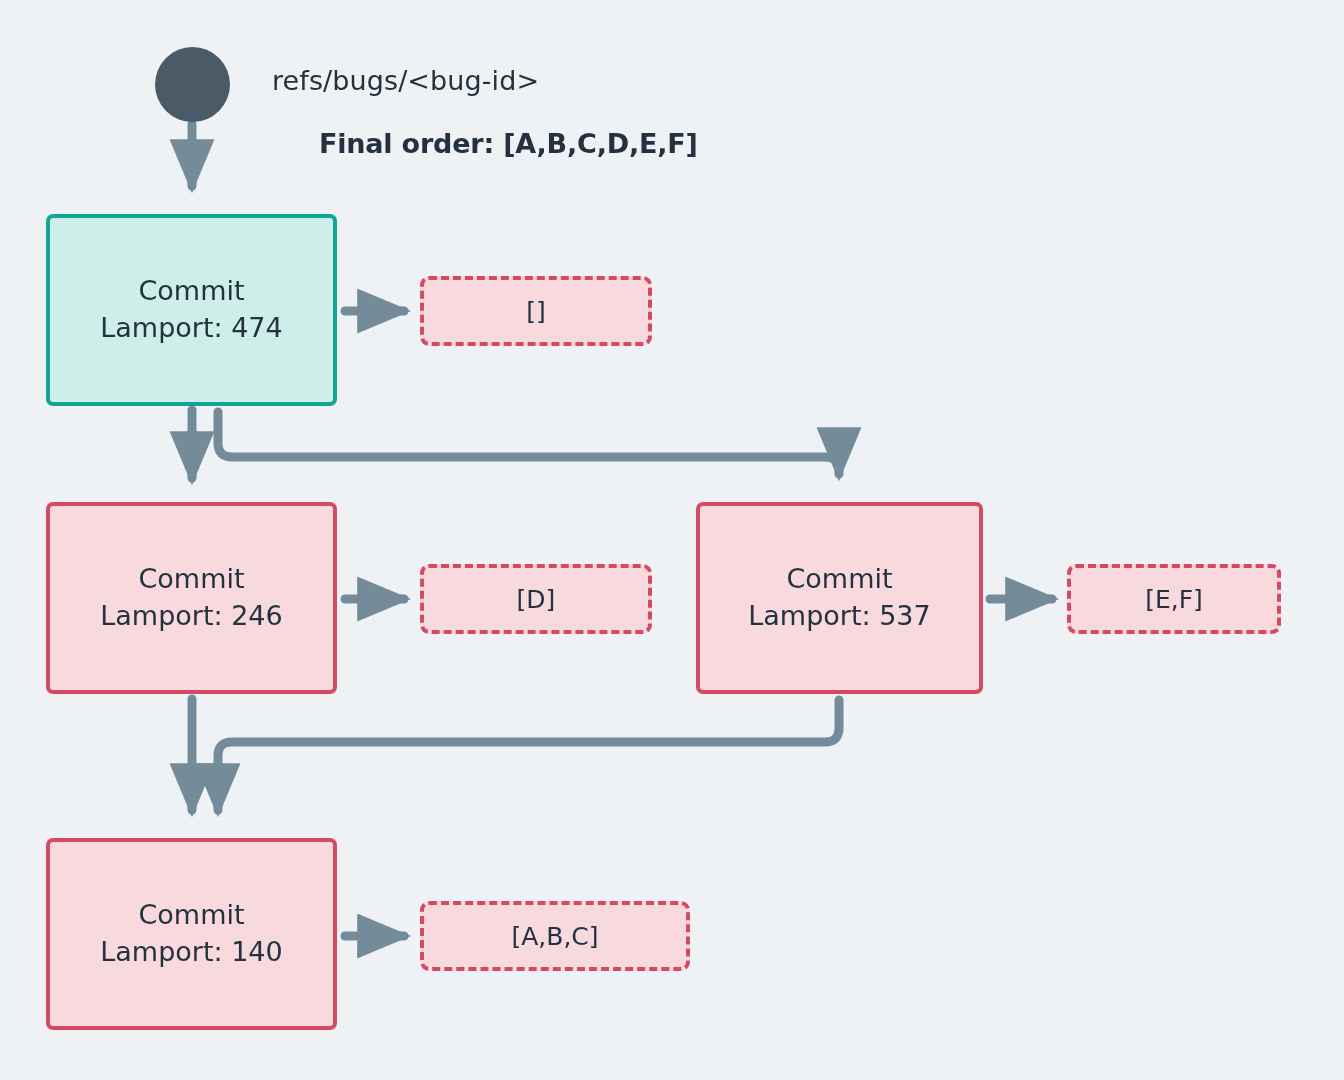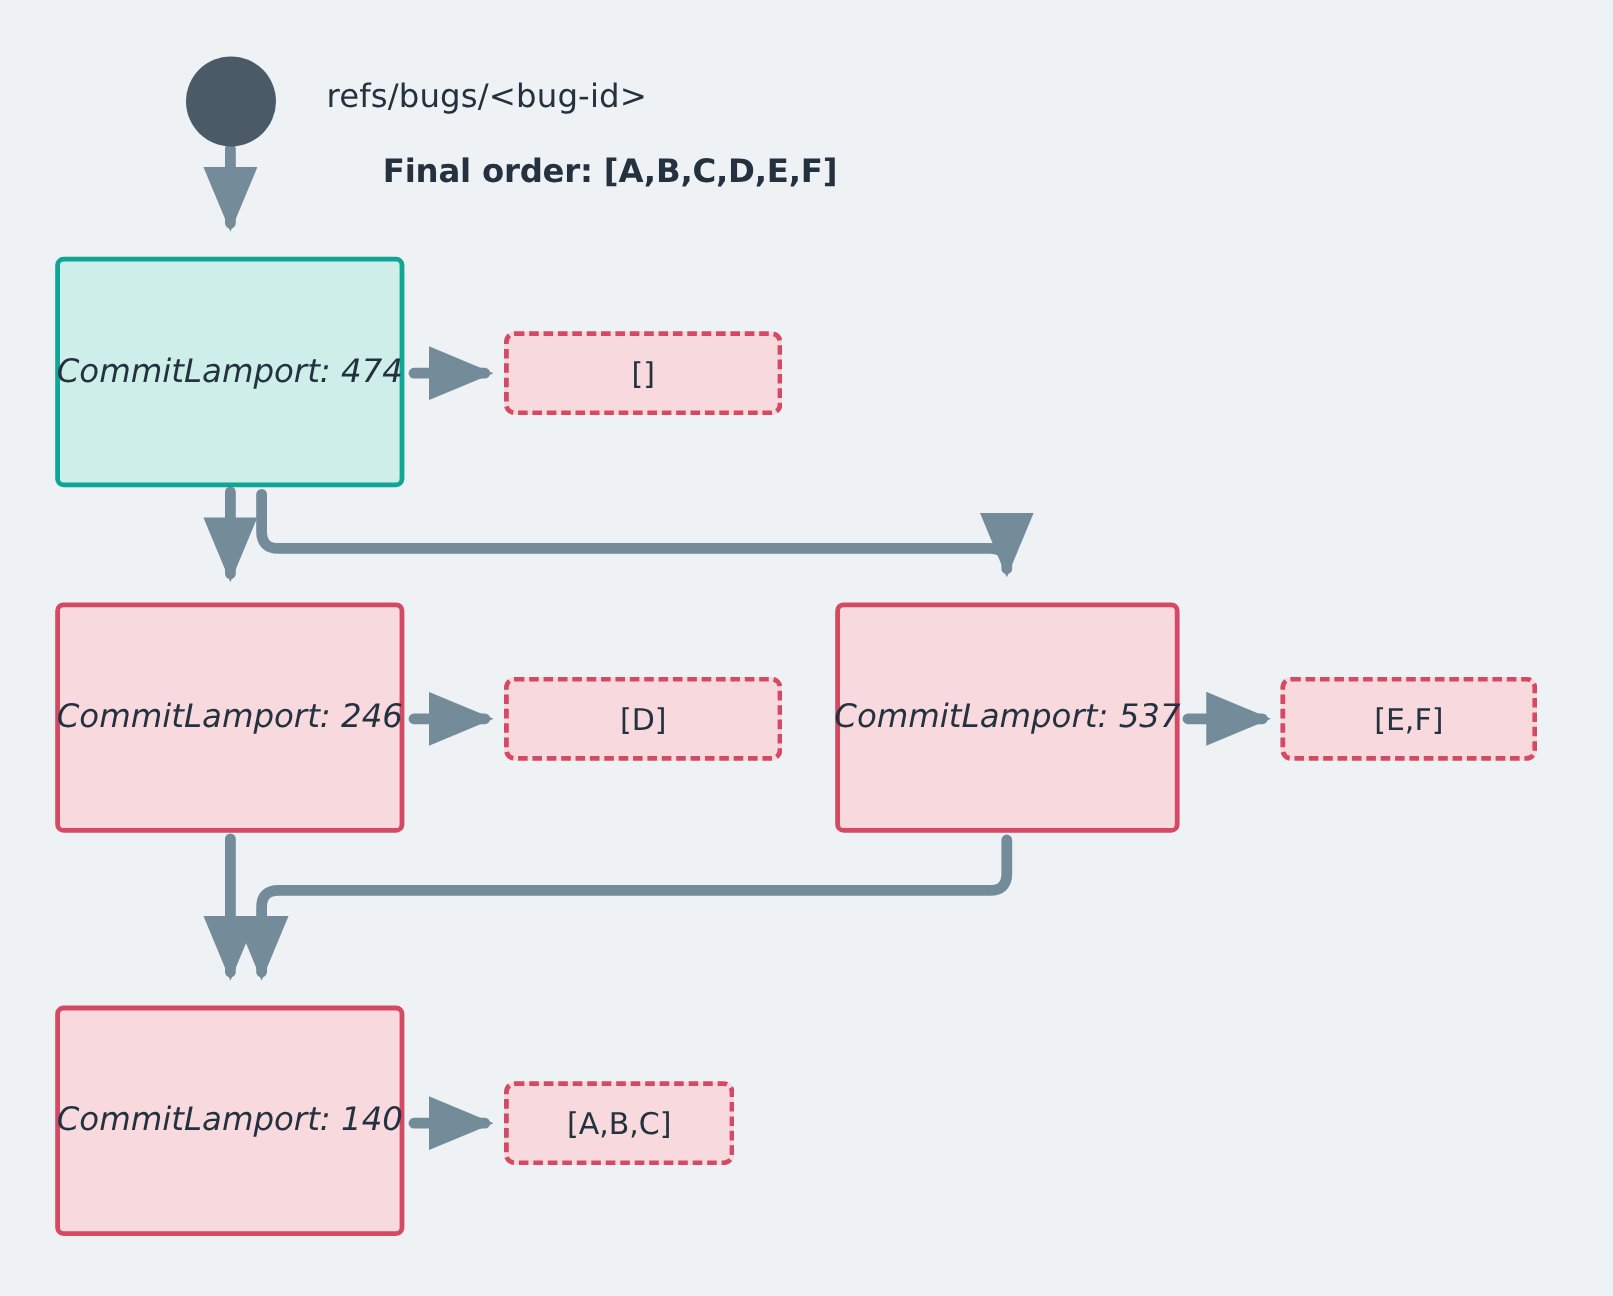--- a/index.html
+++ b/index.html
@@ -62,24 +62,24 @@
   }
 
   
   .commit-node {
     position: absolute;
     box-sizing: border-box;
     border-radius: 7px;
     border-width: 4px;
     border-style: solid;
     display: flex;
+    flex-direction: column;
     align-items: center;
     justify-content: center;
     text-align: center;
-    font-style: italic;
   }
   .commit-node.root {
     background: #cdeee9;
     border-color: #10a595;
   }
   .commit-node.pending {
     background: #f8dade;
     border-color: #d44a63;
   }
   .commit-line {
@@ -160,17 +160,17 @@
     <div class="commit-line">Lamport: 537</div>
   </div>
   <div class="badge" style="left:1067px; top:564px; width:214px; height:70px;">
     <span class="badge-text">[E,F]</span>
   </div>
 
   <div class="commit-node pending" style="left:46px; top:838px; width:291px; height:192px;">
     <div class="commit-line">Commit</div>
     <div class="commit-line">Lamport: 140</div>
   </div>
-  <div class="badge" style="left:420px; top:901px; width:192px; height:70px;">
+  <div class="badge" style="left:420px; top:901px; width:270px; height:70px;">
     <span class="badge-text">[A,B,C]</span>
   </div>
 
 </div>
 
 </body></html>

